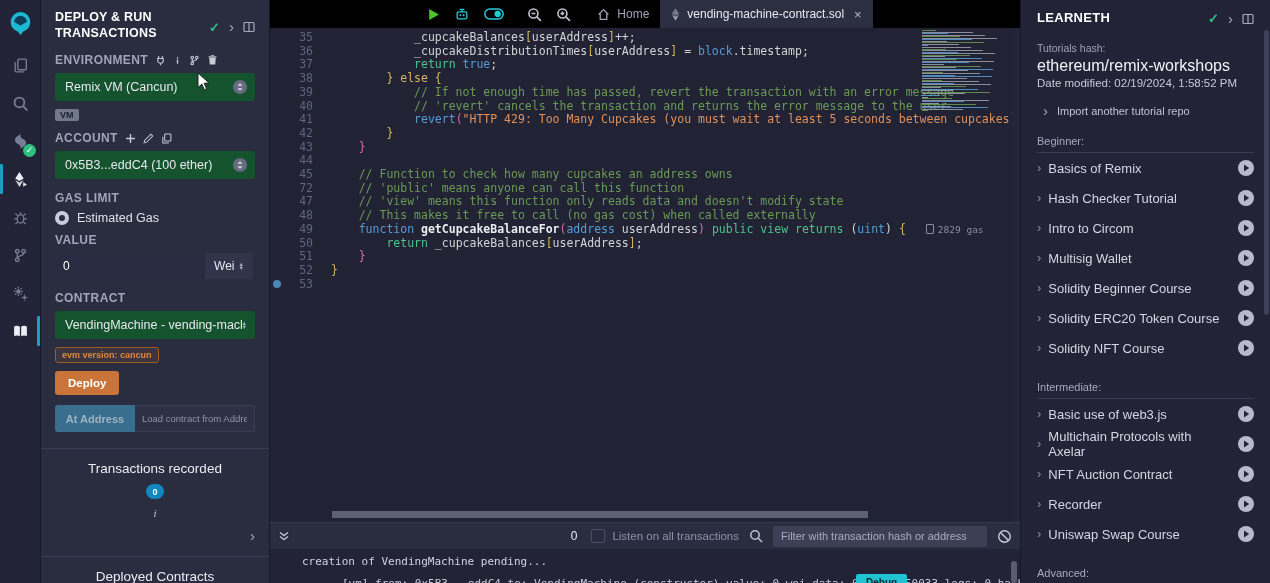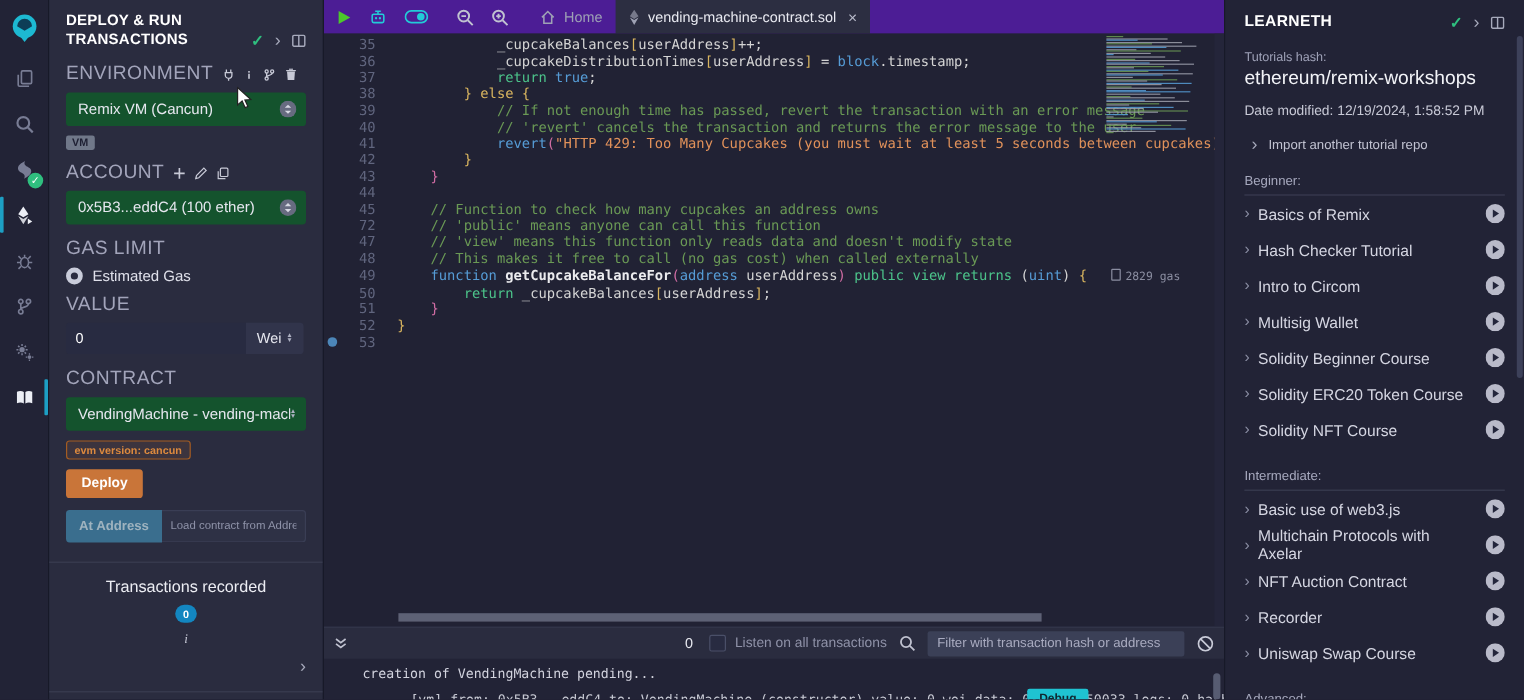--- a/index.html
+++ b/index.html
@@ -9,26 +9,26 @@
   .iconbar{width:40px;background:#222336;border-right:1px solid #171928;display:flex;flex-direction:column;align-items:center;flex:0 0 40px;}
   .ib-item{width:40px;height:38px;display:flex;align-items:center;justify-content:center;color:#787c94;position:relative;cursor:pointer;}
   .ib-item.logo{height:46px;color:#1db9d2;}
   .ib-item.active{color:#eceef5;}
   .ib-item .ind{position:absolute;width:3px;height:30px;background:#1d9fc4;border-radius:1px;top:4px;}
   .ib-item .ind.left{left:0;}
   .ib-item .ind.right{right:0;}
   .ib-item .chk{position:absolute;right:4px;bottom:3px;width:13px;height:13px;background:#2fbf7f;border-radius:50%;color:#fff;font-size:9px;line-height:13px;text-align:center;}
   
   .sidepanel{width:228px;flex:0 0 228px;background:#2a2c3f;padding:10px 14px 0 14px;box-sizing:border-box;font-size:12px;}
-  .panel-head{display:flex;align-items:flex-end;margin-bottom:12px;}
+  .panel-head{display:flex;align-items:center;margin-bottom:12px;}
   .panel-title{font-weight:bold;font-size:12.5px;color:#fff;width:124px;line-height:1.25;letter-spacing:.2px;}
   .head-icons{margin-left:auto;display:flex;align-items:center;gap:9px;padding-top:3px;}
   .check-g{color:#2fbf7f;font-size:13px;font-weight:bold;}
   .chev{color:#a7aabc;font-size:15px;line-height:10px;}
-  .seclabel{font-size:16px;font-weight:normal;letter-spacing:.4px;color:#a2a4ba;display:flex;align-items:center;gap:7px;margin-bottom:6px;}
+  .seclabel{font-size:12px;font-weight:bold;letter-spacing:.4px;color:#a2a4ba;display:flex;align-items:center;gap:7px;margin-bottom:6px;}
   .seclabel .acts{display:flex;gap:7px;color:#c7c9d6;}
   .icn{display:inline-flex;align-items:center;}
   .select{height:28px;background:#14532d;border-radius:3px;display:flex;align-items:center;padding:0 8px 0 10px;color:#e6e7ef;font-size:12.5px;margin-bottom:6px;cursor:pointer;}
   .select .stp{margin-left:auto;}
   .badge-vm{display:inline-block;background:#707889;color:#1e2033;font-weight:bold;font-size:9px;padding:1px 5px;border-radius:2px;margin-bottom:10px;}
   .radio-row{display:flex;align-items:center;gap:8px;margin-bottom:8px;color:#dfe0ea;font-size:12.5px;}
   .radio{width:6px;height:6px;border:4px solid #c9ccda;border-radius:50%;background:#2a2c3f;flex:0 0 auto;}
   .radio.off{width:11px;height:11px;border:1.5px solid #6a6f88;background:transparent;}
   .gas-input{margin-left:auto;width:108px;height:24px;background:#3c4059;border:none;border-radius:3px;color:#fff;font-size:12px;padding:0 8px;font-family:"Liberation Sans",sans-serif;}
   .value-row{display:flex;margin-bottom:12px;}
@@ -43,21 +43,21 @@
   .ataddr-btn{background:#3a6e8e;color:#9fb3bf;font-weight:bold;font-size:11px;border:none;border-radius:3px 0 0 3px;width:80px;height:27px;cursor:pointer;}
   .ataddr-input{width:120px;height:27px;box-sizing:border-box;background:#2e3145;border:1px solid #3a3e55;border-left:none;border-radius:0 3px 3px 0;color:#d0d2de;font-size:9.5px;padding:0 7px;font-family:"Liberation Sans",sans-serif;}
   .ataddr-input::placeholder{color:#8f93a9;}
   .panel-row{display:flex;align-items:center;margin:0 -14px;padding:12px 14px;border-top:1px solid #3a3d52;color:#ecedf3;font-size:13.5px;gap:8px;flex-direction:column;}
   .count-badge{background:#1386c0;color:#fff;font-size:9px;font-weight:bold;min-width:10px;height:15px;border-radius:8px;display:inline-flex;align-items:center;justify-content:center;padding:0 4px;}
   .info-i{color:#c5c7d4;font-size:11px;font-family:"Liberation Serif",serif;font-style:italic;}
   .row-chev{margin-left:auto;color:#a7aabc;font-size:15px;}
   input::placeholder{color:#8f93a9;}
   
   .main{flex:1 1 auto;display:flex;flex-direction:column;min-width:0;border-left:1px solid #171928;}
-  .tabbar{height:28px;background:#4c1d95;display:flex;align-items:center;flex:0 0 28px;}
+  .tabbar{height:28px;background:#000000;display:flex;align-items:center;flex:0 0 28px;justify-content:center;}
   .tb-icon{margin:0 7px;display:flex;align-items:center;cursor:pointer;}
   .tab{height:28px;display:flex;align-items:center;gap:7px;padding:0 11px;font-size:12px;color:#9ea1b5;cursor:pointer;}
   .tab.active{background:#2c2e41;color:#e8e9f0;}
   .tab .x{color:#b9bbcb;font-size:13px;margin-left:3px;}
   .editor{position:relative;flex:1 1 auto;background:#212234;overflow:hidden;}
   .code{padding-top:3px;font-family:"DejaVu Sans Mono",monospace;font-size:11.5px;line-height:13.7px;}
   .code-line{display:flex;white-space:pre;}
   .bp{width:15px;flex:0 0 15px;position:relative;}
   .bp.on::after{content:"";position:absolute;left:3px;top:2.5px;width:8px;height:8px;border-radius:50%;background:#4c86b8;}
   .lnum{width:28px;flex:0 0 28px;text-align:right;padding-right:18px;color:#60657e;}
@@ -80,21 +80,21 @@
   .term-filter::placeholder{color:#a9abc0;}
   .term-log{font-family:"DejaVu Sans Mono",monospace;font-size:11px;color:#d2d3de;padding:6px 0 0 32px;}
   .txline{position:absolute;left:72px;bottom:-7px;font-family:"DejaVu Sans Mono",monospace;font-size:11px;color:#c8cad4;white-space:nowrap;}
   .debug-btn{position:absolute;left:586px;bottom:-8px;background:#1fc3d2;color:#0f2730;font-size:10px;font-weight:bold;border:none;border-radius:2px;padding:3px 10px;}
   .term-thumb{position:absolute;right:3px;bottom:0;width:6px;height:22px;background:#575c72;border-radius:3px;}
   
   .rightpanel{width:250px;flex:0 0 250px;background:#222336;border-left:1px solid #171928;padding:8px 16px 0 16px;box-sizing:border-box;position:relative;overflow:hidden;}
   .rp-head{display:flex;align-items:center;margin-bottom:16px;}
   .rp-title{font-weight:bold;font-size:13px;color:#fff;letter-spacing:.3px;}
   .rp-meta-label{font-size:10.5px;color:#9fa2b8;margin-bottom:3px;}
-  .rp-repo{font-size:16px;color:#f2f3f7;margin-bottom:12px;}
+  .rp-repo{font-size:16px;color:#f2f3f7;margin-bottom:2px;}
   .rp-date{font-size:11.5px;color:#c8c9d6;margin-bottom:16px;}
   .rp-import{display:flex;align-items:center;gap:9px;font-size:11px;color:#c2c3d2;margin-bottom:10px;padding-left:6px;cursor:pointer;}
   .sect-label{font-size:11px;color:#a7a9be;margin-top:18px;padding-bottom:5px;border-bottom:1px solid #3a3d52;}
   .tut-item{display:flex;align-items:center;height:30px;gap:7px;cursor:pointer;}
   .tut-item .chev{font-size:13px;color:#8b8ea3;}
   .tut-label{font-size:13px;color:#d5d6e2;}
   .tut-play{margin-left:auto;display:flex;cursor:pointer;}
   .rp-thumb{position:absolute;right:1px;top:30px;width:5px;height:285px;background:#3d415a;border-radius:3px;}
   .cursor{position:absolute;left:197px;top:72px;z-index:99;}
 </style>
@@ -485,21 +485,21 @@
         <span class="icn">
             <svg viewBox="0 0 12 12" width="12" height="12" fill="none" stroke="#a7aabc" stroke-width="1.2">
               <rect x="1" y="1.5" width="10" height="9" rx="1"></rect>
               <path d="M6 1.5v9"></path>
             </svg>
           </span>
       </div>
     </div>
     <div class="rp-meta-label">Tutorials hash:</div>
     <div class="rp-repo">ethereum/remix-workshops</div>
-    <div class="rp-date">Date modified: 12/19/2024, 1:58:52 PM</div>
+    <div class="rp-date">Date modified: 02/19/2024, 1:58:52 PM</div>
     <div class="rp-import">
       <span class="chev">›</span>
       <span>Import another tutorial repo</span>
     </div>
     <div id="tutorials">
         <div class="sect-label">Beginner:</div>
         <div class="tut-item">
           <span class="chev">›</span>
           <span class="tut-label">Basics of Remix</span>
           <span class="tut-play">

